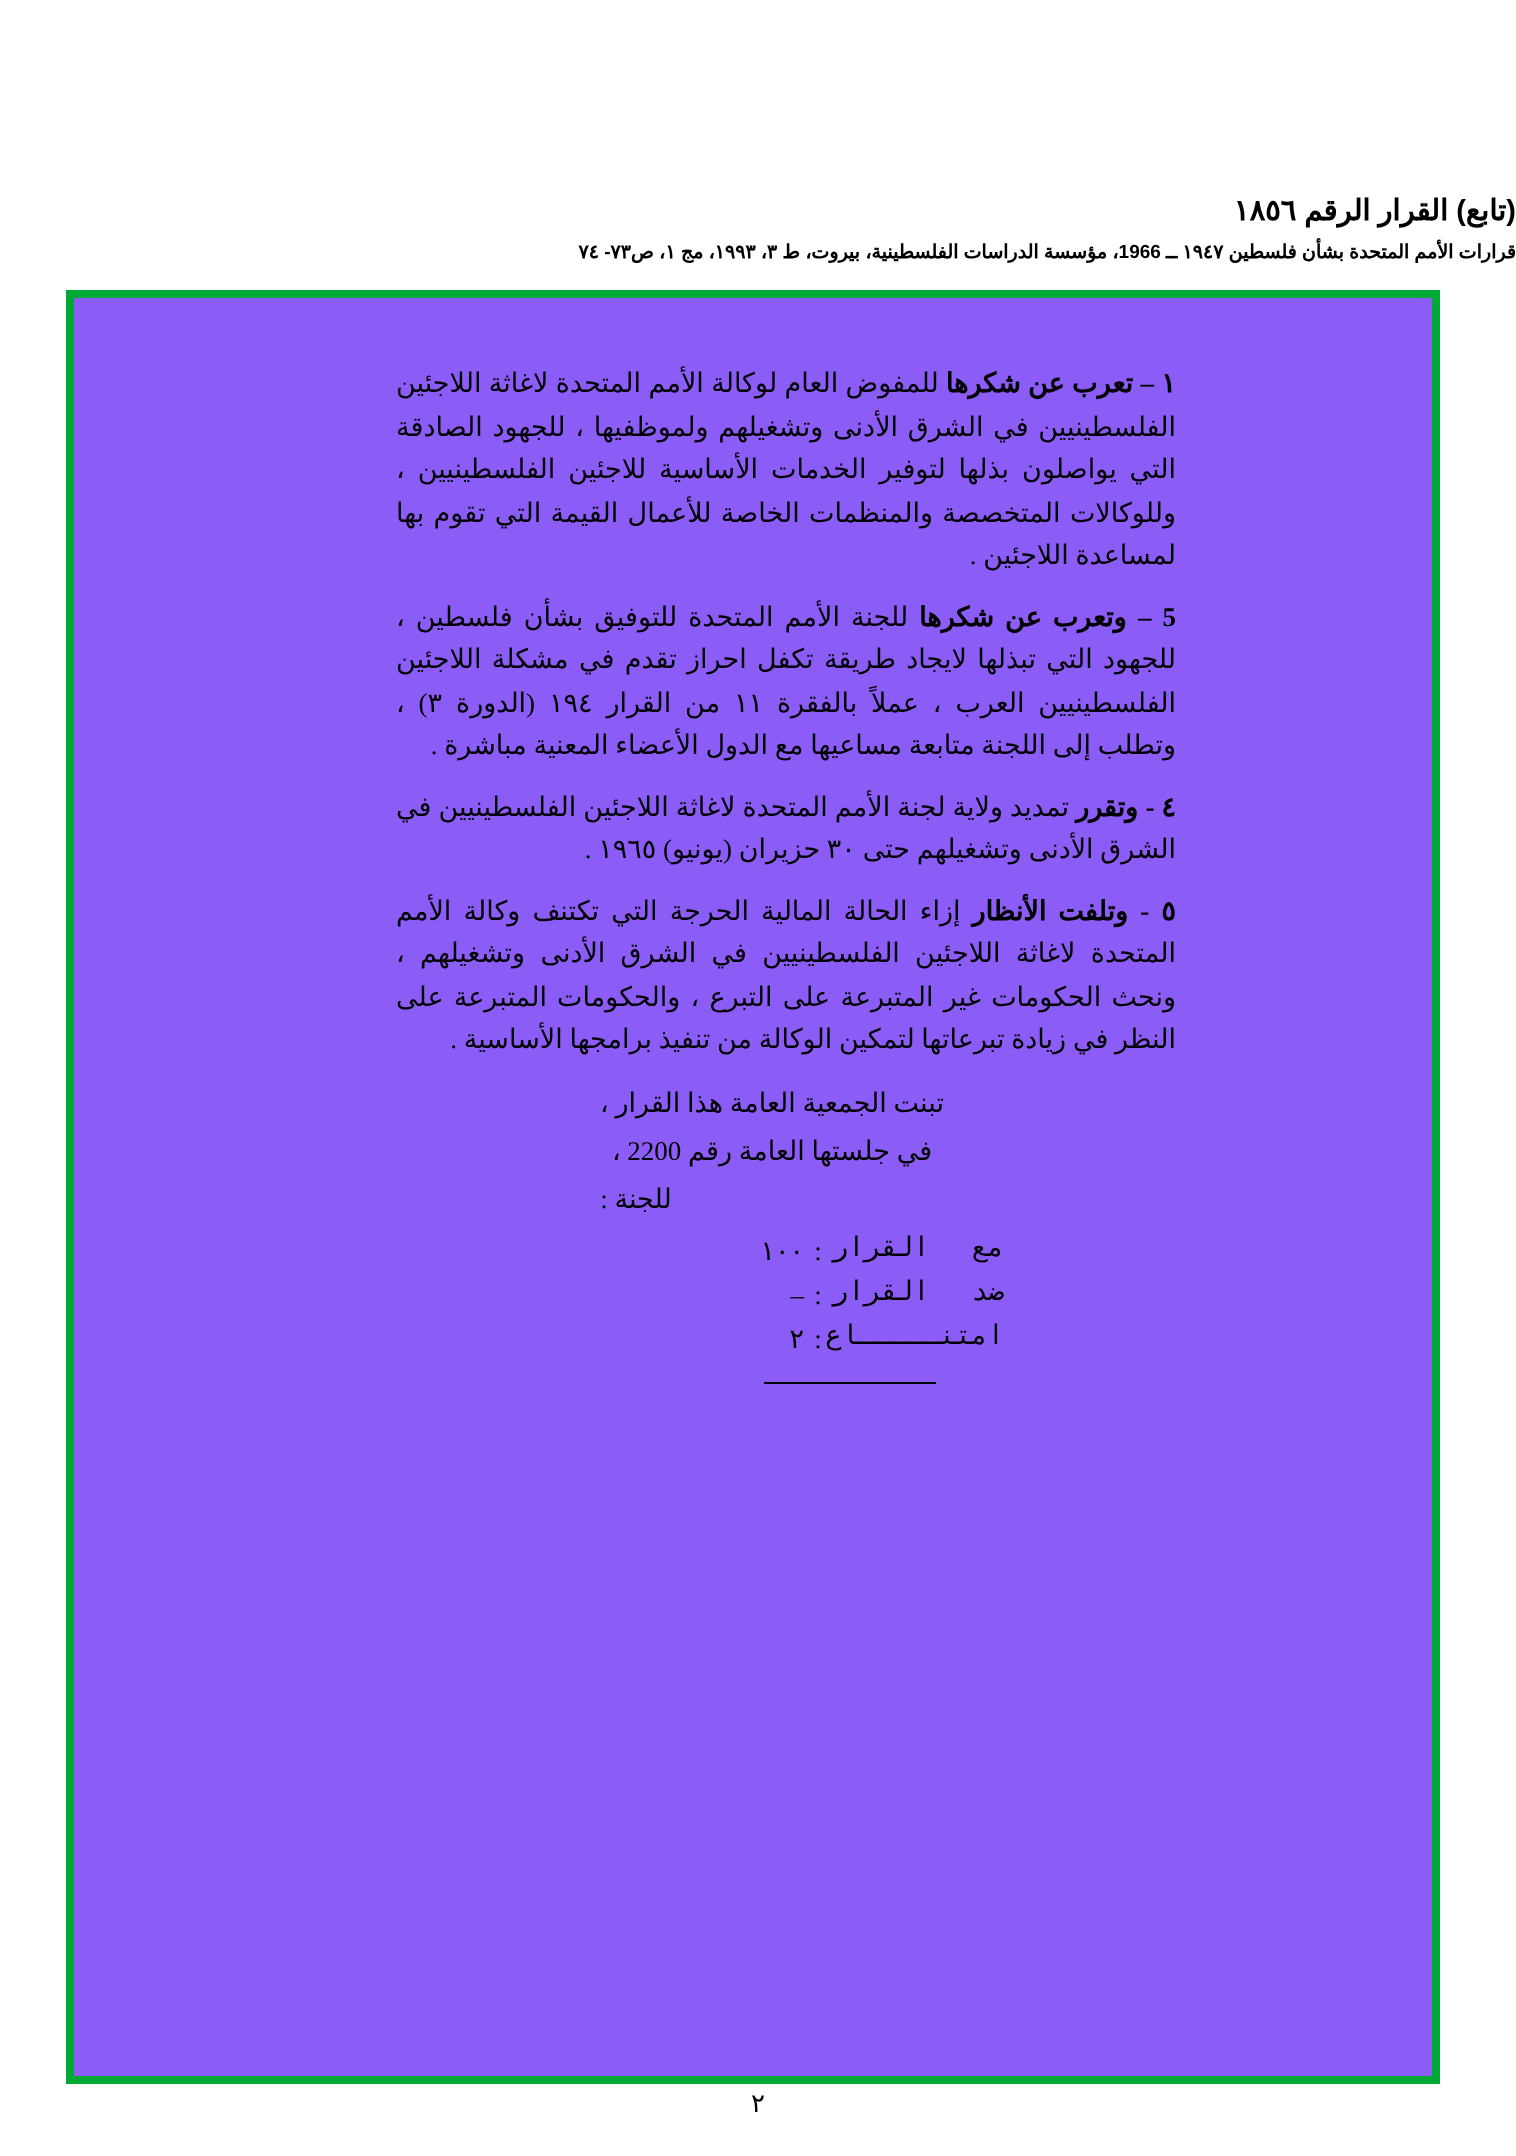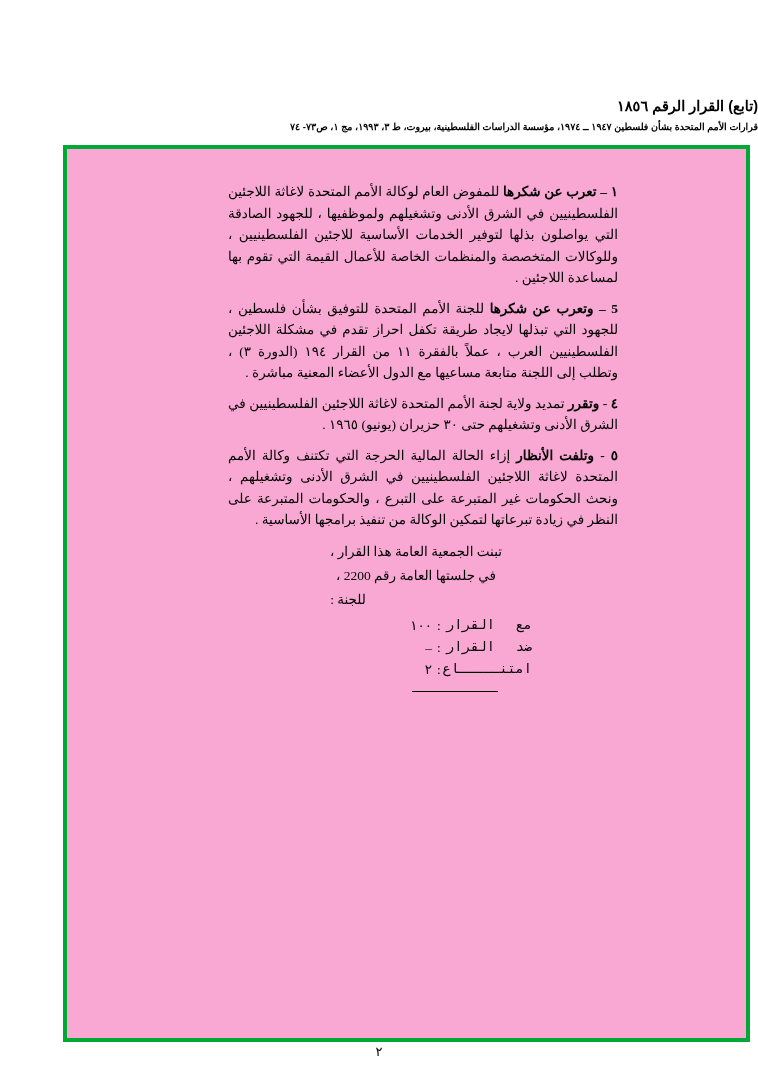--- a/index.html
+++ b/index.html
@@ -42,22 +42,21 @@
     white-space: nowrap;
   }
   .green-frame {
     position: absolute;
     top: 145px;
     left: 33px;
     width: 687px;
     height: 897px;
     border: 4px solid #00a935;
     box-sizing: border-box;
-    background: #f9a8d4;
-    margin-left: 30px;
+    background: #8b5cf6;
   }
   .content {
     position: absolute;
     top: 32px;
     right: 128px;
     width: 390px;
     direction: rtl;
     text-align: justify;
     text-justify: inter-word;
     color: #000;
@@ -125,21 +124,21 @@
     font-family: "Liberation Serif", serif;
   }
 </style>
 </head>
 <body>
 
 <div class="page">
 
   <div class="header">
     <div class="doc-title">(تابع) القرار الرقم ١٨٥٦</div>
-    <div class="doc-source">قرارات الأمم المتحدة بشأن فلسطين ١٩٤٧ ــ ١٩٧٤، مؤسسة الدراسات الفلسطينية، بيروت، ط ٣، ١٩٩٣، مج ١، ص٧٣- ٧٤</div>
+    <div class="doc-source">قرارات الأمم المتحدة بشأن فلسطين ١٩٤٧ ــ 1966، مؤسسة الدراسات الفلسطينية، بيروت، ط ٣، ١٩٩٣، مج ١، ص٧٣- ٧٤</div>
   </div>
 
   <div class="green-frame">
     <div class="content">
 
       <p class="para"><span class="lead">١ – تعرب عن شكرها</span><span> للمفوض العام لوكالة الأمم المتحدة لاغاثة اللاجئين الفلسطينيين في الشرق الأدنى وتشغيلهم ولموظفيها ، للجهود الصادقة التي يواصلون بذلها لتوفير الخدمات الأساسية للاجئين الفلسطينيين ، وللوكالات المتخصصة والمنظمات الخاصة للأعمال القيمة التي تقوم بها لمساعدة اللاجئين .</span></p>
 
       <p class="para"><span class="lead">5 – وتعرب عن شكرها</span><span> للجنة الأمم المتحدة للتوفيق بشأن فلسطين ، للجهود التي تبذلها لايجاد طريقة تكفل احراز تقدم في مشكلة اللاجئين الفلسطينيين العرب ، عملاً بالفقرة ١١ من القرار ١٩٤ (الدورة ٣) ، وتطلب إلى اللجنة متابعة مساعيها مع الدول الأعضاء المعنية مباشرة .</span></p>
 
 

